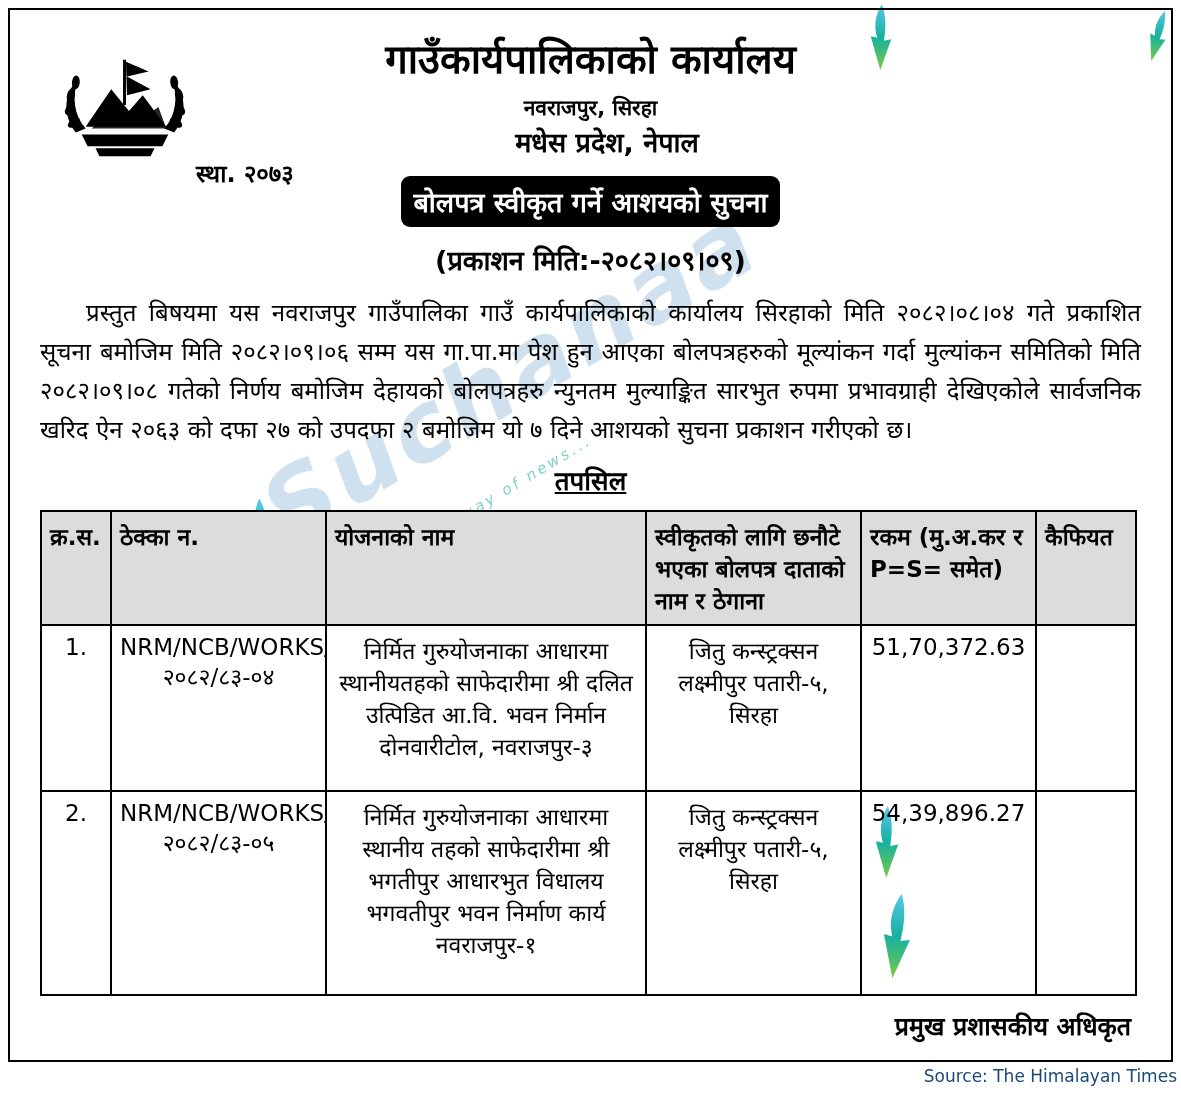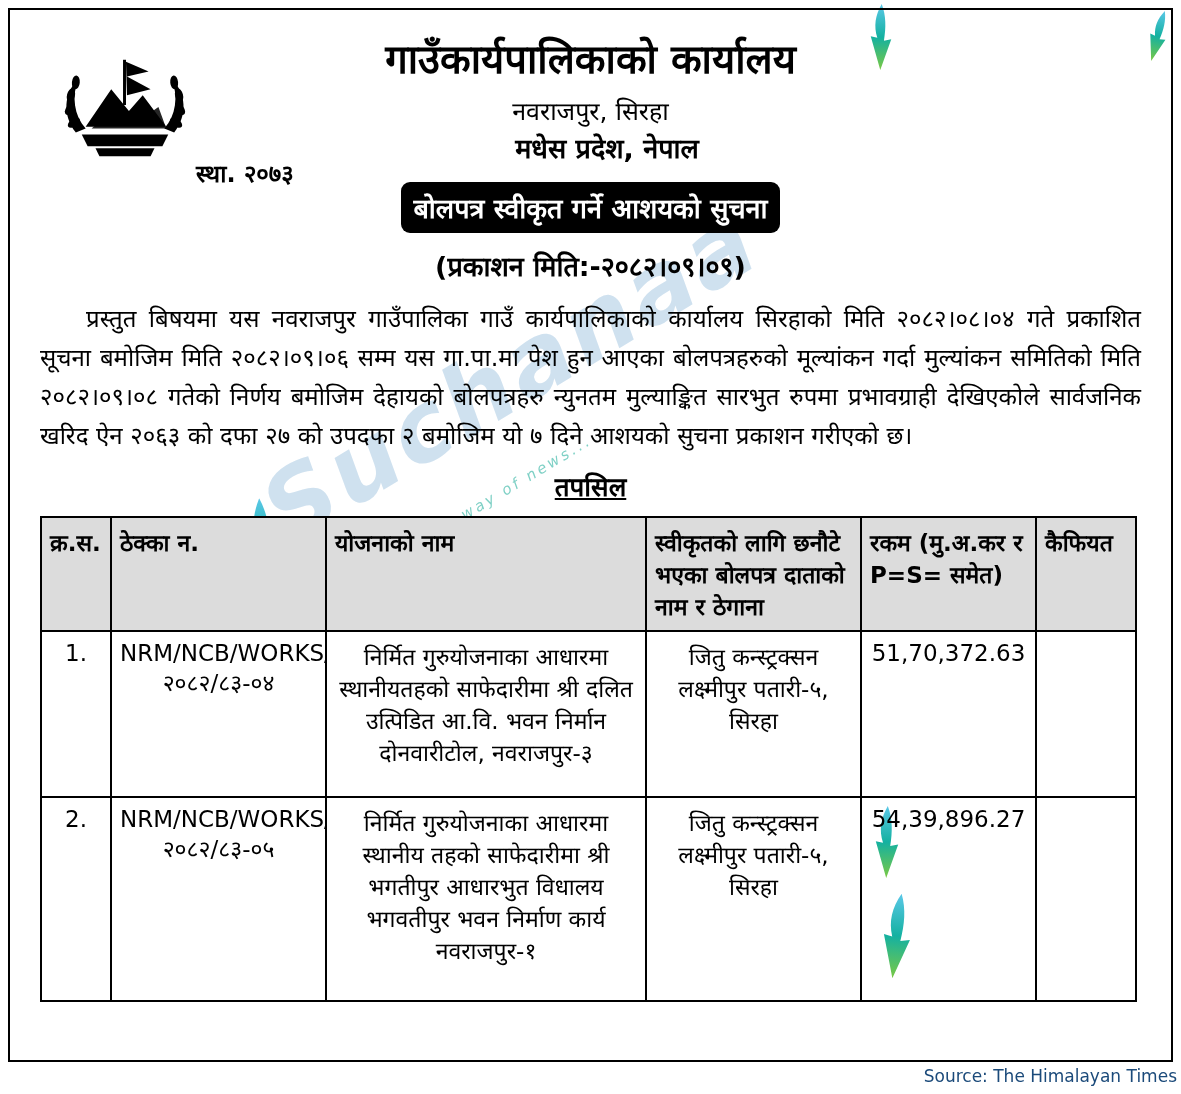--- a/index.html
+++ b/index.html
@@ -25,21 +25,21 @@
   
   .frame{
     position:absolute;left:8px;top:8px;width:1161px;height:1050px;
     border:2px solid #000;z-index:1;background:transparent;
   }
   .logo-wrap{position:absolute;left:45px;top:36px;width:140px;height:118px;}
   .est-label{position:absolute;left:186px;top:146px;font-size:24px;font-weight:bold;}
   .head-center{text-align:center;padding-top:16px;}
   .title1{font-size:30px;font-weight:bold;}
   .title2{font-size:40px;font-weight:bold;margin-top:4px;}
-  .addr1{font-size:25px;font-weight:normal;margin-top:8px;}
+  .addr1{font-size:21px;font-weight:bold;margin-top:8px;}
   .addr2{font-size:27px;font-weight:bold;margin-top:2px;padding-left:33px;}
   .banner{
     display:inline-block;margin-top:16px;padding:7px 12px;
     background:#000;color:#fff;border-radius:9px;
     font-size:27px;font-weight:bold;
   }
   .pubdate{font-size:27px;font-weight:bold;margin-top:14px;}
   .para{
     margin:16px 30px 0 30px;text-indent:46px;
     font-size:24px;line-height:39px;text-align:justify;
@@ -220,15 +220,16 @@
 नवराजपुर-१</td>
         <td class="c pre">जितु कन्स्ट्रक्सन
 लक्ष्मीपुर पतारी-५,
 सिरहा</td>
         <td class="c amount">54,39,896.27</td>
         <td></td>
       </tr>
     </tbody>
   </table>
 
+  <div class="signature">प्रमुख प्रशासकीय अधिकृत</div>
 </div>
 
 <div class="source-credit">Source: The Himalayan Times</div>
 
 </body></html>

